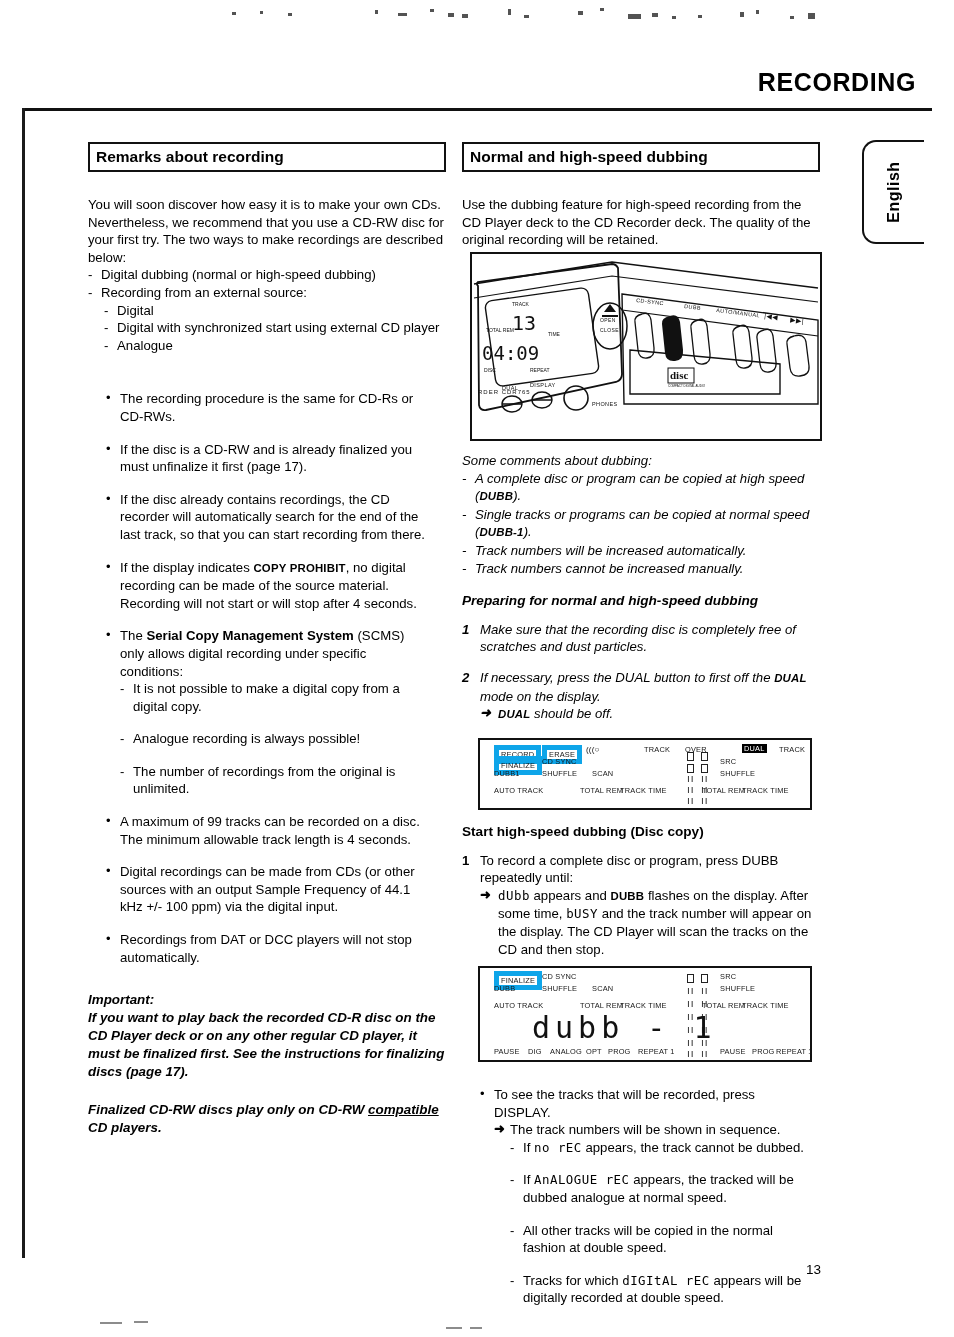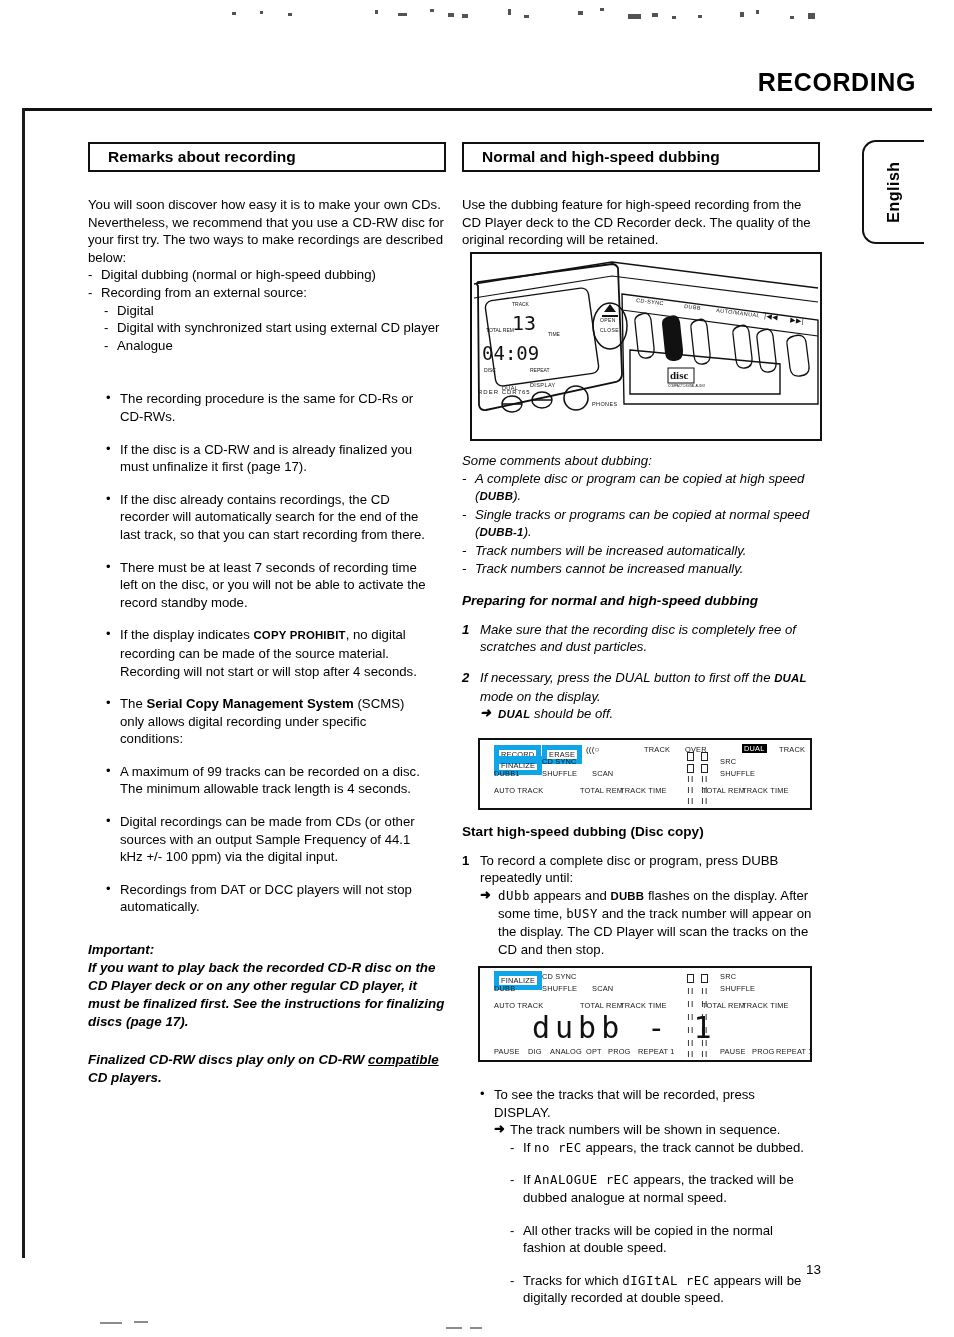--- a/index.html
+++ b/index.html
@@ -40,21 +40,21 @@
     font-size:16px;font-weight:bold;white-space:nowrap;letter-spacing:.5px;
   }
 
   
   .col{position:absolute;top:142px;width:358px;}
   .col-left{left:88px;}
   .col-right{left:462px;}
 
   .sec-head{
     border:2px solid #111;
-    padding:4px 6px 5px 18px;
+    padding:4px 6px 5px 6px;
     font-size:15.5px;font-weight:bold;
     margin-bottom:24px;
     line-height:1.1;
   }
 
   p,ul{margin:0;}
   .body{font-size:13.2px;line-height:17.6px;}
   .gap-s{height:9px;}
   .gap-l{height:20px;}
 
@@ -169,24 +169,28 @@
       <li>Digital with synchronized start using external CD player</li>
       <li>Analogue</li>
     </ul>
 
     <div class="gap-l"></div>
 
     <ul class="bullets">
       <li>The recording procedure is the same for CD-Rs or CD-RWs.</li>
       <li>If the disc is a CD-RW and is already finalized you must unfinalize it first (page 17).</li>
       <li>If the disc already contains recordings, the CD recorder will automatically search for the end of the last track, so that you can start recording from there.</li>
-      <li>There must be at least 7 seconds of recording time left on the disc, or you will not be able to activate the record standby mode.</li>
       <li><span>If the display indicates </span><span class="sc">COPY PROHIBIT</span><span>, no digital recording can be made of the source material. Recording will not start or will stop after 4 seconds.</span></li>
       <li>
         <span>The </span><b>Serial Copy Management System</b><span> (SCMS) only allows digital recording under specific conditions:</span>
+        <ul class="dash" style="margin-top:0;">
+          <li>It is not possible to make a digital copy from a digital copy.</li>
+          <li>Analogue recording is always possible!</li>
+          <li>The number of recordings from the original is unlimited.</li>
+        </ul>
       </li>
       <li>A maximum of 99 tracks can be recorded on a disc. The minimum allowable track length is 4 seconds.</li>
       <li>Digital recordings can be made from CDs (or other sources with an output Sample Frequency of 44.1 kHz +/- 100 ppm) via the digital input.</li>
       <li>Recordings from DAT or DCC players will not stop automatically.</li>
     </ul>
 
     <div class="gap-s"></div>
 
     <div class="important">Important:</div>
     <div class="important">If you want to play back the recorded CD-R disc on the CD Player deck or on any other regular CD player, it must be finalized first. See the instructions for finalizing discs (page 17).</div>

